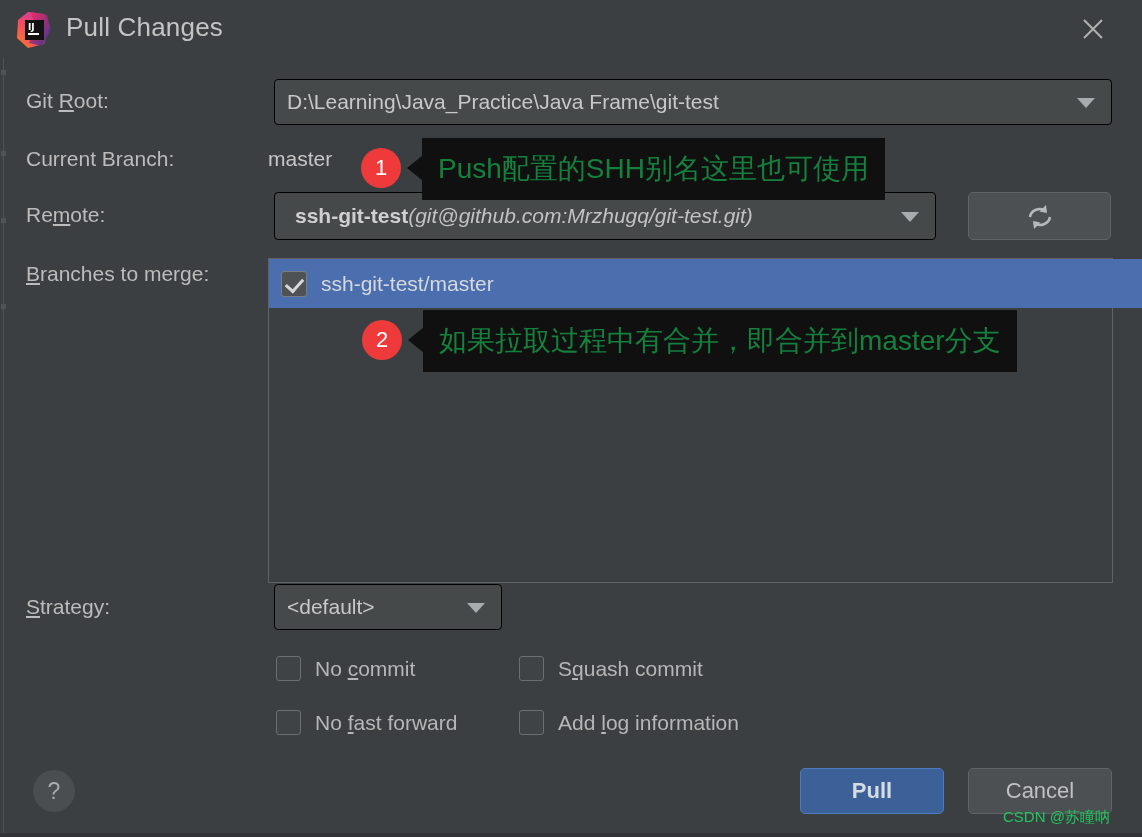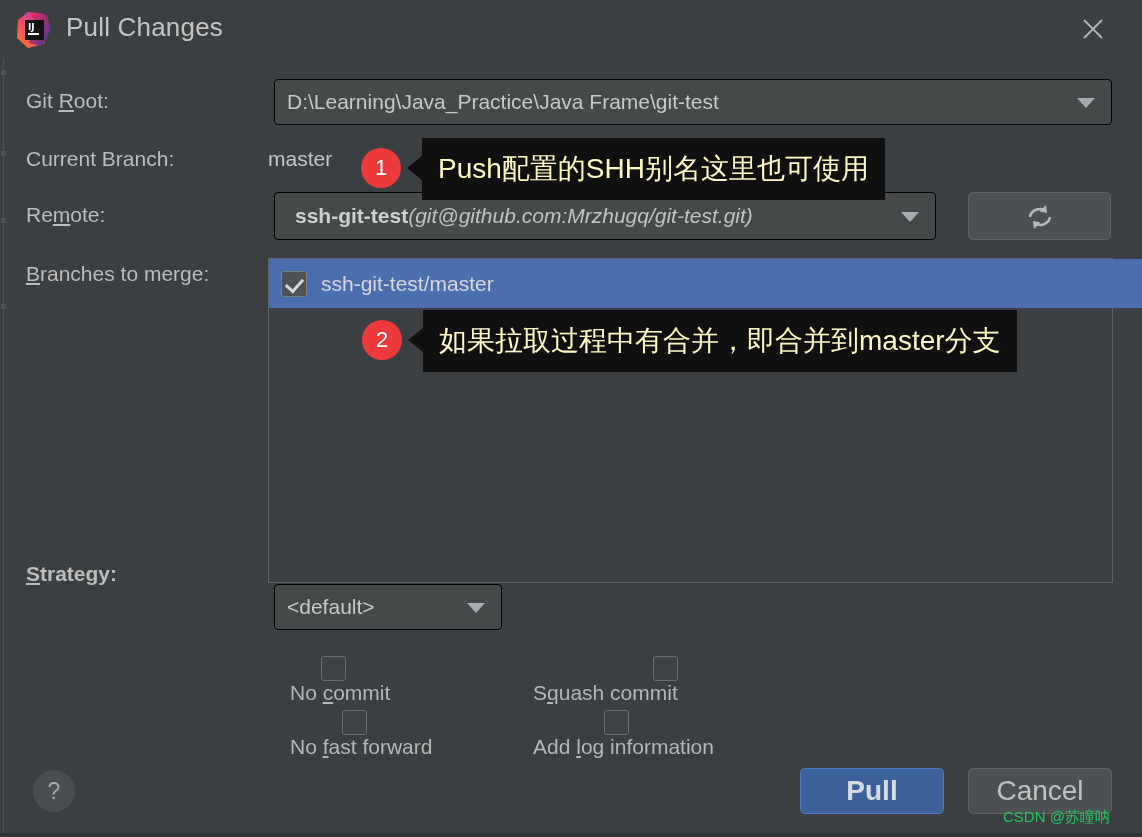--- a/index.html
+++ b/index.html
@@ -123,21 +123,20 @@
   .strategy-field {
     position: absolute; left: 274px; top: 584px;
     width: 228px; height: 46px;
   }
 
   
   .cbx-item {
     position: absolute;
     display: flex; align-items: center;
     cursor: pointer;
-    flex-direction: column;
   }
   .cbx-box {
     width: 25px; height: 25px;
     background: #3F4345;
     border: 1px solid #6B6F71;
     border-radius: 3px;
   }
   .cbx-label {
     margin-left: 14px; font-size: 21px; color: #B6B6B6; white-space: nowrap;
   }
@@ -151,21 +150,21 @@
     color: #A8ABAD;
     font-size: 23px;
     display: flex; align-items: center; justify-content: center;
     cursor: pointer;
   }
   .btn {
     position: absolute;
     height: 46px;
     border-radius: 5px;
     display: flex; align-items: center; justify-content: center;
-    font-size: 28px;
+    font-size: 22px;
     cursor: pointer;
   }
   .btn-primary {
     left: 800px; top: 768px; width: 144px;
     background: #3C6199; border: 1px solid #4C7BBF;
     color: #D7DCE2; font-weight: bold;
   }
   .btn-secondary {
     left: 968px; top: 768px; width: 144px;
     background: #4C5052; border: 1px solid #5E6366;
@@ -176,21 +175,21 @@
     width: 40px; height: 40px; border-radius: 50%;
     background: #EE3A3A;
     color: #FFFFFF;
     font-size: 22px;
     display: flex; align-items: center; justify-content: center;
     z-index: 30;
   }
   .anno-bubble {
     position: absolute;
     background: #101010;
-    color: #fef9c3;
+    color: #15803d;
     display: flex; align-items: center;
     padding: 0 16px;
     z-index: 25;
     font-size: 28px;
     white-space: nowrap;
   }
   .anno-tail {
     position: absolute;
     width: 0; height: 0;
     border-top: 13px solid transparent;
@@ -277,21 +276,21 @@
   </div>
 
   <span class="row-label" style="left:26px; top:262px;"><span class="mn">B</span>ranches to merge:</span>
   <div class="list-panel">
     <div class="list-row">
       <span class="chk checked"></span>
       <span class="lbl">ssh-git-test/master</span>
     </div>
   </div>
 
-  <span class="row-label" style="left:26px; top:562px;font-weight:bold;"><span class="mn">S</span>trategy:</span>
+  <span class="row-label" style="left:26px; top:595px;"><span class="mn">S</span>trategy:</span>
   <div class="field strategy-field">
     <span class="val">&lt;default&gt;</span>
     <span class="arrow-dn"></span>
   </div>
 
   <label class="cbx-item" style="left:276px; top:656px;">
     <span class="cbx-box"></span>
     <span class="cbx-label">No <span class="mn">c</span>ommit</span>
   </label>
   <label class="cbx-item" style="left:519px; top:656px;align-items:flex-end;">

